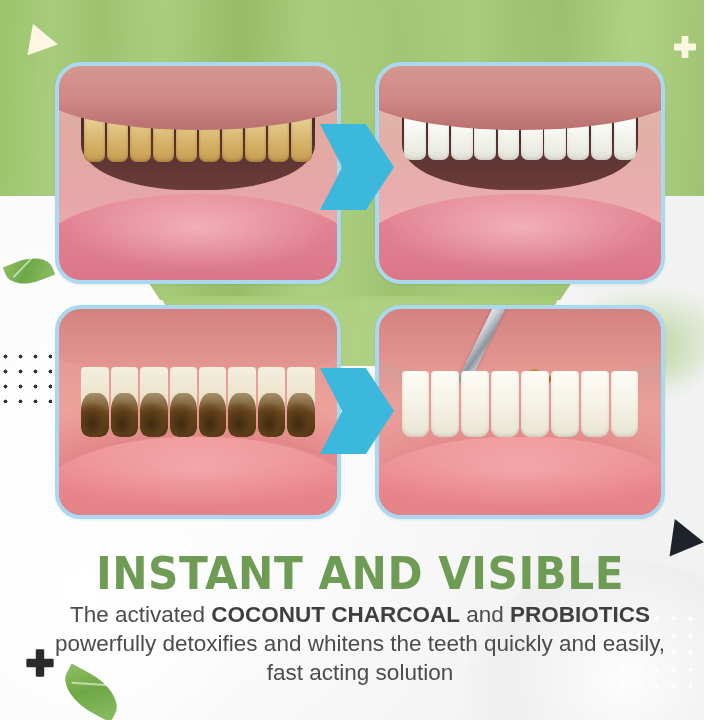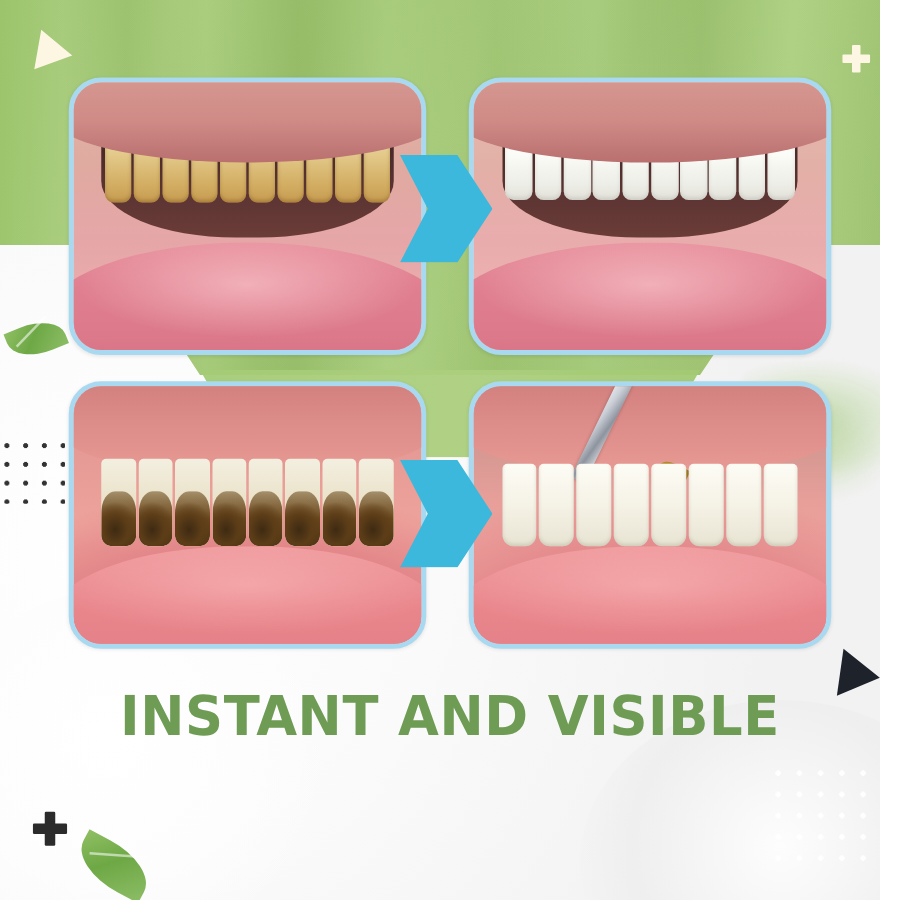--- a/index.html
+++ b/index.html
@@ -399,14 +399,19 @@
   <div class="chevron chev-1"></div>
   <div class="chevron chev-2"></div>
 
   <div class="tri-dark"></div>
   <div class="plus plus-dark"></div>
   <div class="dots-light"></div>
   <div class="leaf leaf-bottom"></div>
 
   <div class="headline">INSTANT AND VISIBLE</div>
 
+  <div class="subcopy">
+    <span><span>The activated </span><b>COCONUT CHARCOAL</b><span> and </span><b>PROBIOTICS</b></span>
+    <span>powerfully detoxifies and whitens the teeth quickly</span>
+    <span>and easily, fast acting solution</span>
+  </div>
 
 </div>
 
 </body></html>

